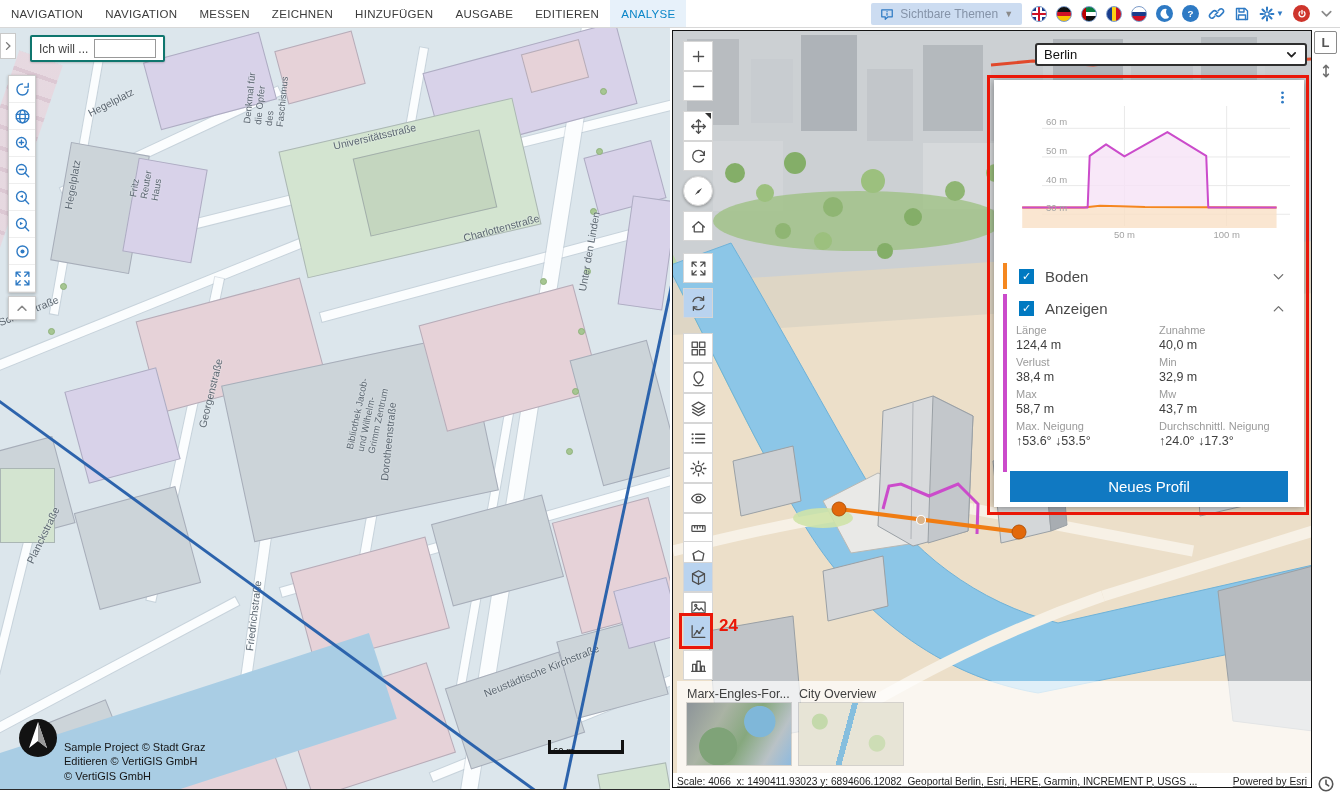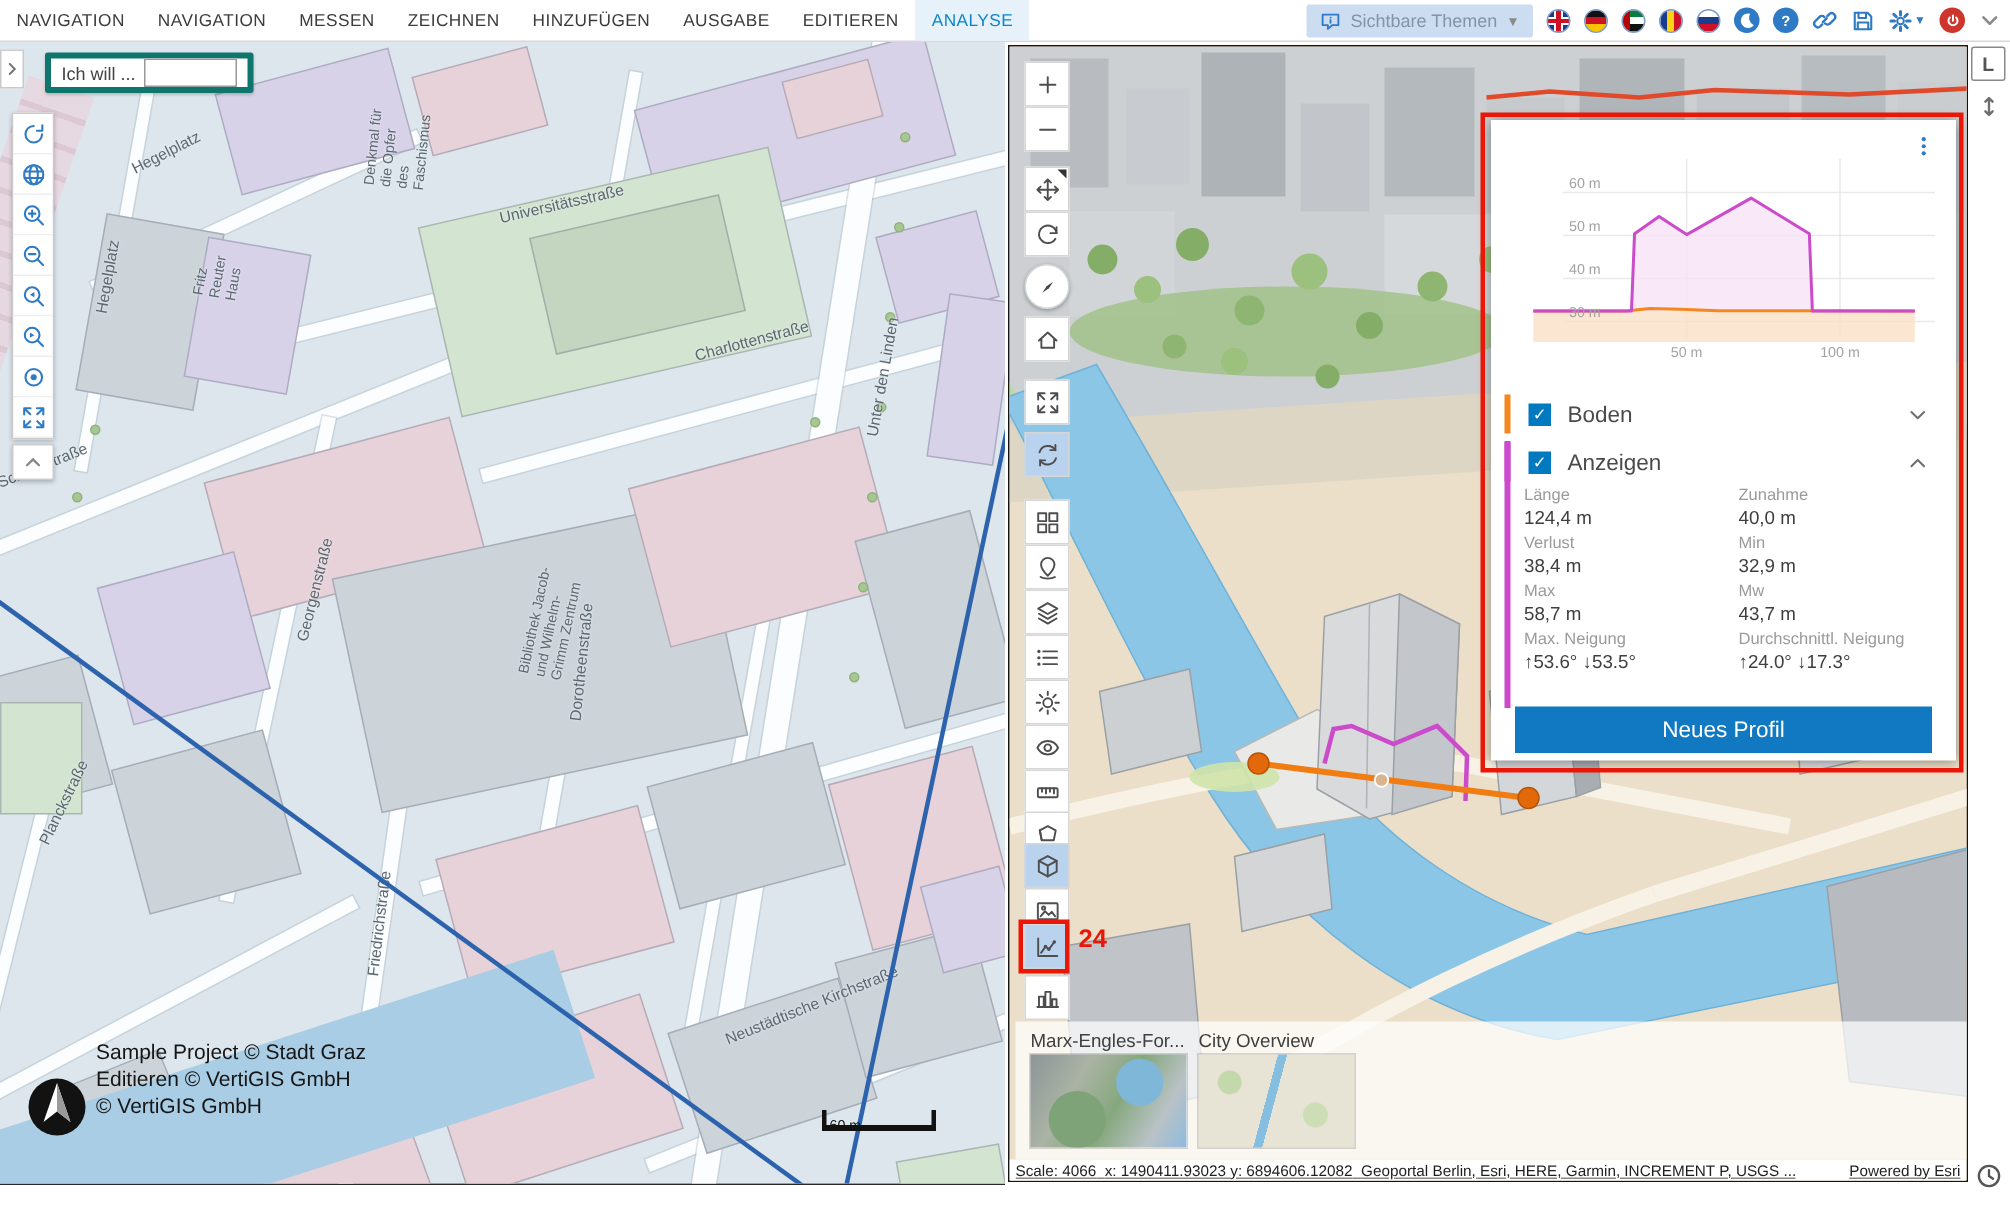--- a/index.html
+++ b/index.html
@@ -50,35 +50,35 @@
   .water2d { position:absolute; background:#a9cde4; }
   .treedot { position:absolute; border-radius:50%; background:#a6c692; border:1px solid #8fb27b; }
   .maplabel { position:absolute; color:#5c6771; font-size:10.5px; white-space:nowrap;
               transform-origin:0 0; z-index:3; text-shadow:0 0 2px #eef3f6; }
   .maplabel.multi { white-space:normal; line-height:1.15; font-size:9.5px; }
   .blueline { position:absolute; height:3px; background:#2c63ac; transform-origin:0 0; z-index:4; }
 
   #expander { position:absolute; left:0; top:5px; width:16px; height:26px; background:#fff;
               border:1px solid #c9c9c9; color:#777; display:flex; align-items:center; justify-content:center;
               z-index:6; cursor:pointer; }
-  #iwtm { position:absolute; left:30px; top:7px; height:27px; background:#fff; border:4px solid #0f766e;
+  #iwtm { position:absolute; left:30px; top:7px; height:27px; background:#fff; border:2px solid #0f766e;
           border-radius:2px; display:flex; align-items:center; gap:6px; padding:0 7px; z-index:6;
           box-shadow:0 1px 2px rgba(0,0,0,.18); }
   #iwtm .lbl { font-size:12px; color:#444; }
   #iwtm input { width:62px; height:19px; border:1px solid #999; font-size:11px; padding:0 3px; }
   #tb2d { position:absolute; left:8px; top:47px; width:28px; background:#fff; border:1px solid #ccc;
           z-index:6; box-shadow:0 1px 3px rgba(0,0,0,.25); }
   .tb2d-btn { width:26px; height:27px; display:flex; align-items:center; justify-content:center;
               color:#2e7ac4; border-bottom:1px solid #eee; cursor:pointer; background:#fff; border-left:none;
               border-right:none; border-top:none; }
   #tb2d-collapse { position:absolute; left:8px; top:268px; width:28px; height:24px; background:#fff;
               border:1px solid #ccc; color:#888; display:flex; align-items:center; justify-content:center;
               z-index:6; cursor:pointer; box-shadow:0 1px 3px rgba(0,0,0,.25); }
   #northlogo { position:absolute; left:18px; top:690px; width:40px; height:40px; z-index:6; }
-  #attribution { position:absolute; left:64px; top:664px; z-index:6; font-size:14px; color:#161616;
+  #attribution { position:absolute; left:64px; top:712px; z-index:6; font-size:11px; color:#161616;
                  line-height:1.3; }
   #scalebar { position:absolute; left:548px; top:712px; width:76px; height:14px; z-index:6;
               border-left:3px solid #111; border-right:3px solid #111; border-bottom:4px solid #111; }
   #scalebar span { font-size:9.5px; color:#111; padding-left:2px; }
 
   
   #scene { position:absolute; left:672px; top:30px; width:640px; height:758px; border:1px solid #141414;
            overflow:hidden; background:#ecdfc9; }
   #scene-bg { position:absolute; left:0; top:0; z-index:0; }
   #profile-overlay { position:absolute; left:0; top:0; z-index:3; pointer-events:none; }
@@ -459,20 +459,26 @@
 
     <svg id="profile-overlay" width="640" height="758">
       <ellipse cx="150" cy="487" rx="30" ry="10" fill="#cfe3a8" opacity="0.9"></ellipse>
       <polyline points="210,478 216,455 228,453 256,465 285,453 305,473 304,503" fill="none" stroke="#cb4bcb" stroke-width="3"></polyline>
       <line x1="166" y1="478" x2="346" y2="501" stroke="#f07c12" stroke-width="4"></line>
       <circle cx="248" cy="489" r="4.5" fill="#d9b48c" stroke="#fff" stroke-width="1.2"></circle>
       <circle cx="166" cy="478" r="7" fill="#e2680a" stroke="#b5540a" stroke-width="1"></circle>
       <circle cx="346" cy="501" r="7" fill="#e2680a" stroke="#b5540a" stroke-width="1"></circle>
     </svg>
 
+    <div id="berlin-select">
+      <span>Berlin</span>
+      <svg viewBox="0 0 16 16" width="13" height="13" fill="none" stroke="#222" stroke-width="2.2" stroke-linecap="round" stroke-linejoin="round">
+        <path d="M3.5 6 8 10.5 12.5 6"></path>
+        </svg>
+    </div>
 
     <div id="tb3">
         <button class="tb3-btn" style="top: 0px;">
           <svg viewBox="0 0 16 16" width="17" height="17" fill="none" stroke="currentColor" stroke-width="1.2" stroke-linecap="round" stroke-linejoin="round">
             <path d="M8 3.2v9.6M3.2 8h9.6"></path>
           </svg>
         </button>
         <button class="tb3-btn" style="top: 30px;">
           <svg viewBox="0 0 16 16" width="17" height="17" fill="none" stroke="currentColor" stroke-width="1.2" stroke-linecap="round" stroke-linejoin="round">
             <path d="M3.2 8h9.6"></path>

